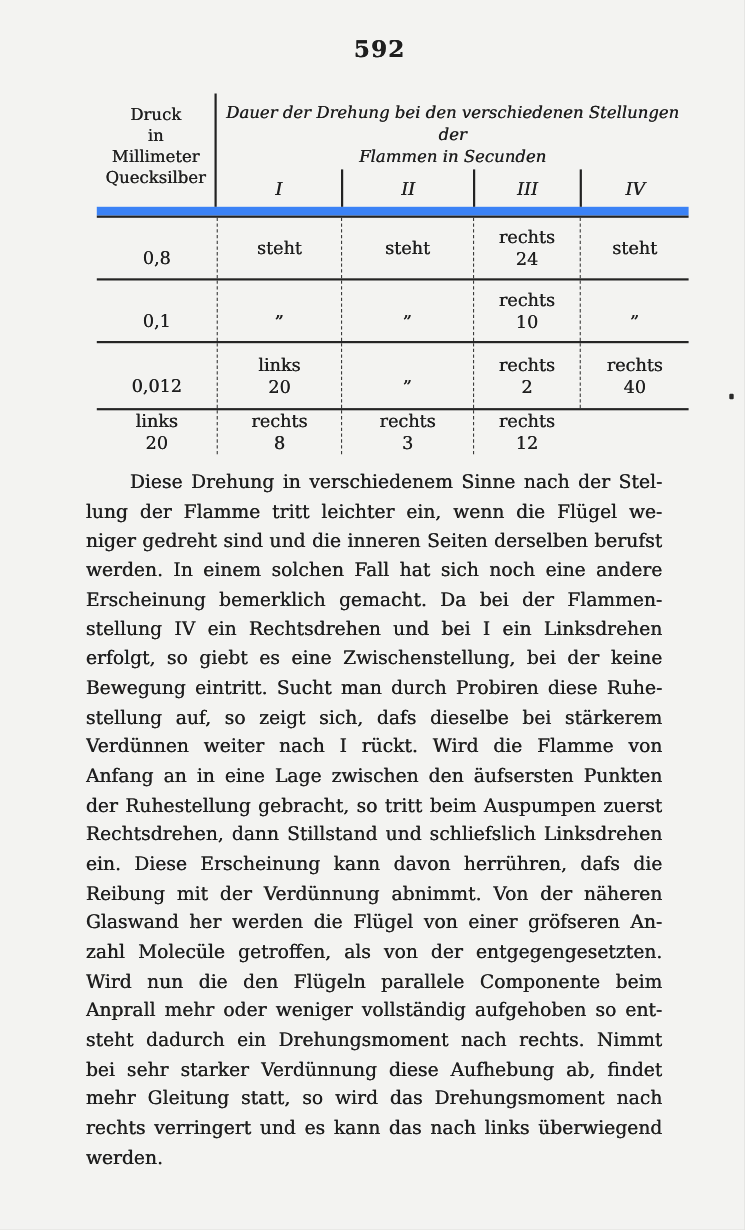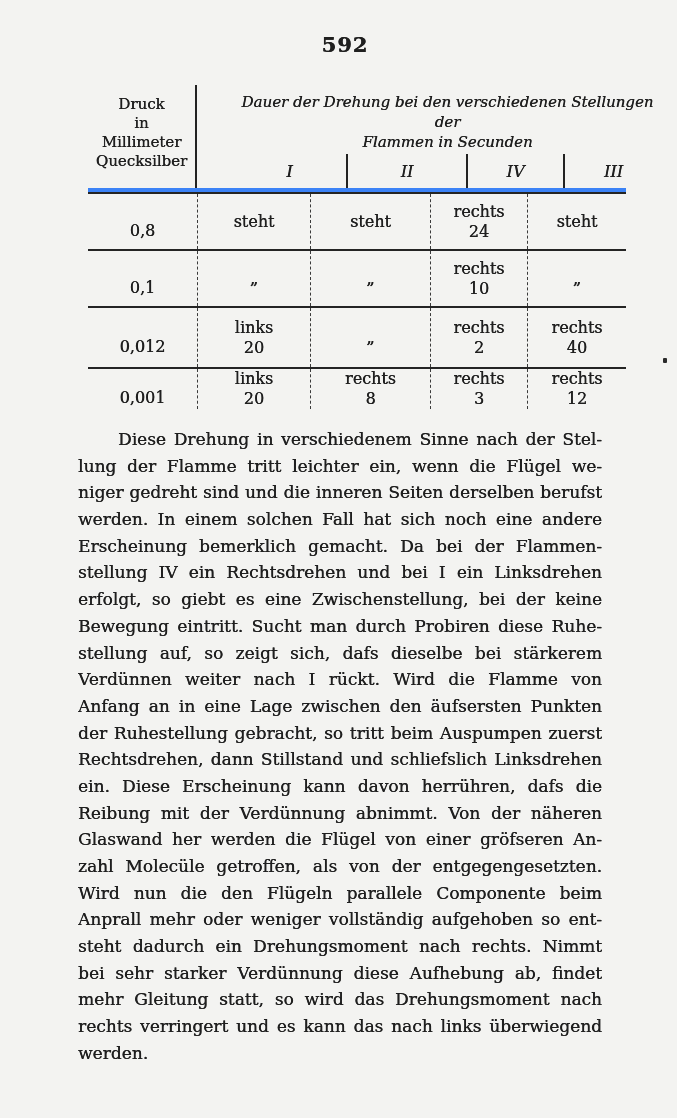--- a/index.html
+++ b/index.html
@@ -28,22 +28,21 @@
   .dtable {
     position: absolute;
     top: 85px; left: 88px;
     width: 538px;
     text-shadow: 0.3px 0 0 currentColor;
   }
   .t-head {
     display: grid;
     grid-template-columns: 109px 429px;
     min-height: 92px;
-    border-bottom: 4px solid #3b82f6;
-    gap: 36px;
+    border-bottom: 8px solid #3b82f6;
   }
   .t-head-left {
     border-right: 2px solid #222;
     text-align: center;
     font-size: 15px;
     line-height: 19px;
     padding-top: 10px;
   }
   .t-head-right { display: flex; flex-direction: column; font-style: italic; }
   .t-span-header {
@@ -122,22 +121,22 @@
         <div>Quecksilber</div>
       </div>
       <div class="t-head-right">
         <div class="t-span-header">
           <div>Dauer der Drehung bei den verschiedenen Stellungen der</div>
           <div>Flammen in Secunden</div>
         </div>
         <div class="t-sub">
           <div>I</div>
           <div>II</div>
+          <div>III</div>
           <div>IV</div>
-          <div>III</div>
         </div>
       </div>
     </div>
 
     <div class="t-row">
       <div class="pressure-cell">0,8</div>
       <div>
           <div>steht</div>
           <div></div>
         </div>
@@ -189,21 +188,20 @@
           <div>rechts</div>
           <div>2</div>
         </div>
       <div>
           <div>rechts</div>
           <div>40</div>
         </div>
     </div>
 
     <div class="t-row">
-      <div class="pressure-cell">0,001</div>
       <div>
           <div>links</div>
           <div>20</div>
         </div>
       <div>
           <div>rechts</div>
           <div>8</div>
         </div>
       <div>
           <div>rechts</div>

